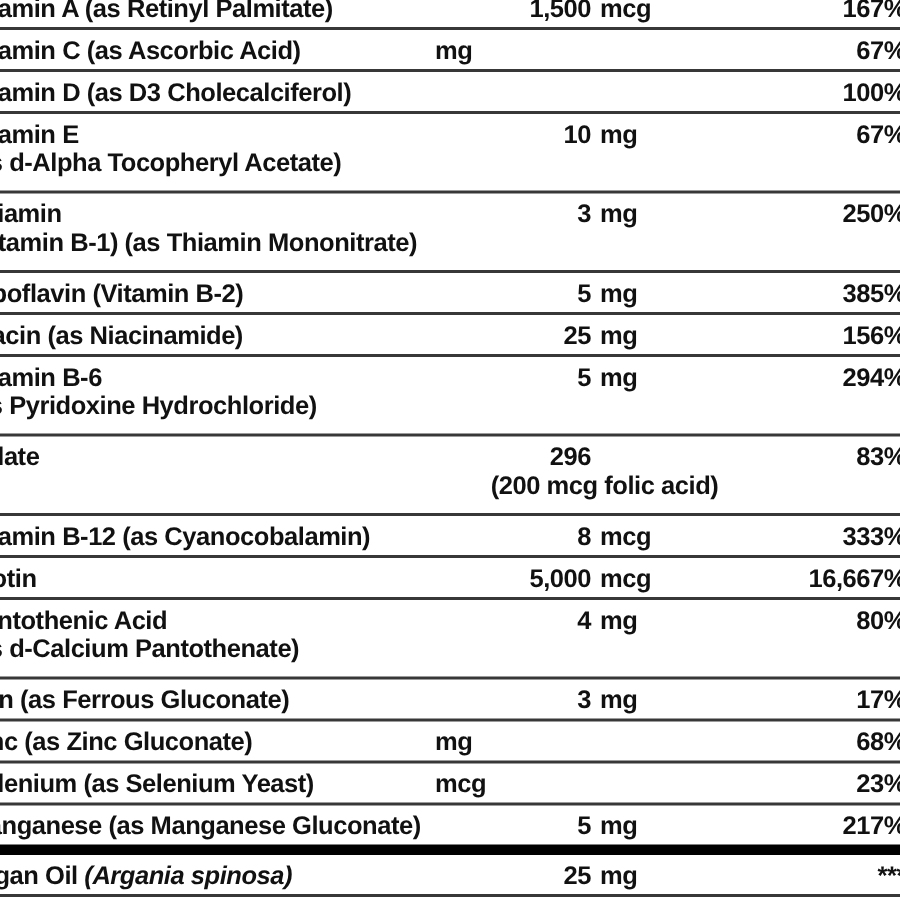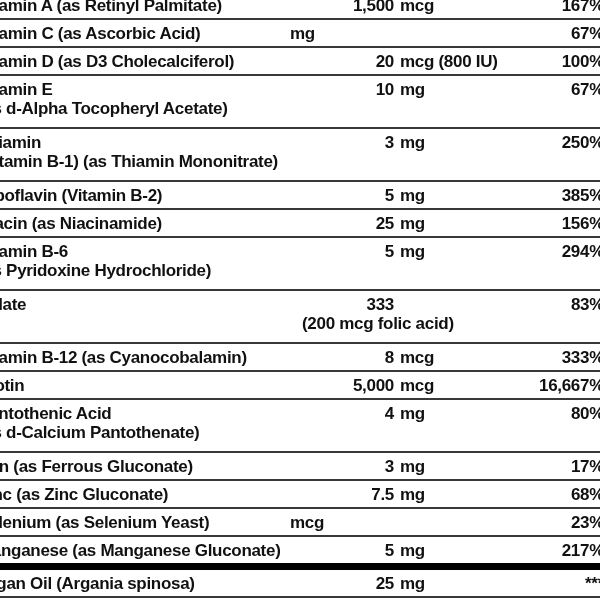--- a/index.html
+++ b/index.html
@@ -32,26 +32,26 @@
   .row.two { padding-bottom: 9px; }
   .row.thick { border-bottom: 7px solid #000000; }
   .row.partial { padding-top: 1px; border-bottom: none; }
   .name {
     flex: 1 1 auto;
     min-width: 0;
     white-space: nowrap;
     overflow: visible;
   }
   .name .line2 { display: block; }
-  .it { }
+  .it { font-style: italic; }
   .amt { width: 220px; flex: 0 0 220px; }
   .amt .main { display: flex; }
   .num { width: 110px; flex: 0 0 110px; text-align: right; white-space: nowrap; }
   .unit { padding-left: 6px; white-space: nowrap; }
-  .amt .sub { display: block; text-align: left; padding-left: 18px; white-space: nowrap; }
+  .amt .sub { display: block; text-align: center; padding-left: 18px; white-space: nowrap; }
   .dv { width: 100px; flex: 0 0 100px; text-align: right; white-space: nowrap; }
 </style>
 </head>
 <body>
 
 <div class="viewport">
   <div class="panel">
   <div class="row">
     <div class="name"><span class="l1">Vitamin A (as Retinyl Palmitate)</span></div>
     <div class="amt">
@@ -70,27 +70,20 @@
       <span class="main">
             <span class="unit">mg</span>
           </span>
 
     </div>
     <div class="dv">67%</div>
   </div>
 
   <div class="row">
     <div class="name"><span class="l1">Vitamin D (as D3 Cholecalciferol)</span></div>
-    <div class="amt">
-      <span class="main">
-            <span class="num">20</span>
-            <span class="unit">mcg (800 IU)</span>
-          </span>
-
-    </div>
     <div class="dv">100%</div>
   </div>
 
   <div class="row two">
     <div class="name"><span class="l1">Vitamin E</span><span class="line2">(as d-Alpha Tocopheryl Acetate)</span></div>
     <div class="amt">
       <span class="main">
             <span class="num">10</span>
             <span class="unit">mg</span>
           </span>
@@ -144,21 +137,21 @@
           </span>
 
     </div>
     <div class="dv">294%</div>
   </div>
 
   <div class="row two">
     <div class="name"><span class="l1">Folate</span></div>
     <div class="amt">
       <span class="main">
-            <span class="num">333</span>
+            <span class="num">296</span>
           </span>
       <span class="sub">(200 mcg folic acid)</span>
     </div>
     <div class="dv">83%</div>
   </div>
 
   <div class="row">
     <div class="name"><span class="l1">Vitamin B-12 (as Cyanocobalamin)</span></div>
     <div class="amt">
       <span class="main">
@@ -203,21 +196,20 @@
           </span>
 
     </div>
     <div class="dv">17%</div>
   </div>
 
   <div class="row">
     <div class="name"><span class="l1">Zinc (as Zinc Gluconate)</span></div>
     <div class="amt">
       <span class="main">
-            <span class="num">7.5</span>
             <span class="unit">mg</span>
           </span>
 
     </div>
     <div class="dv">68%</div>
   </div>
 
   <div class="row">
     <div class="name"><span class="l1">Selenium (as Selenium Yeast)</span></div>
     <div class="amt">

